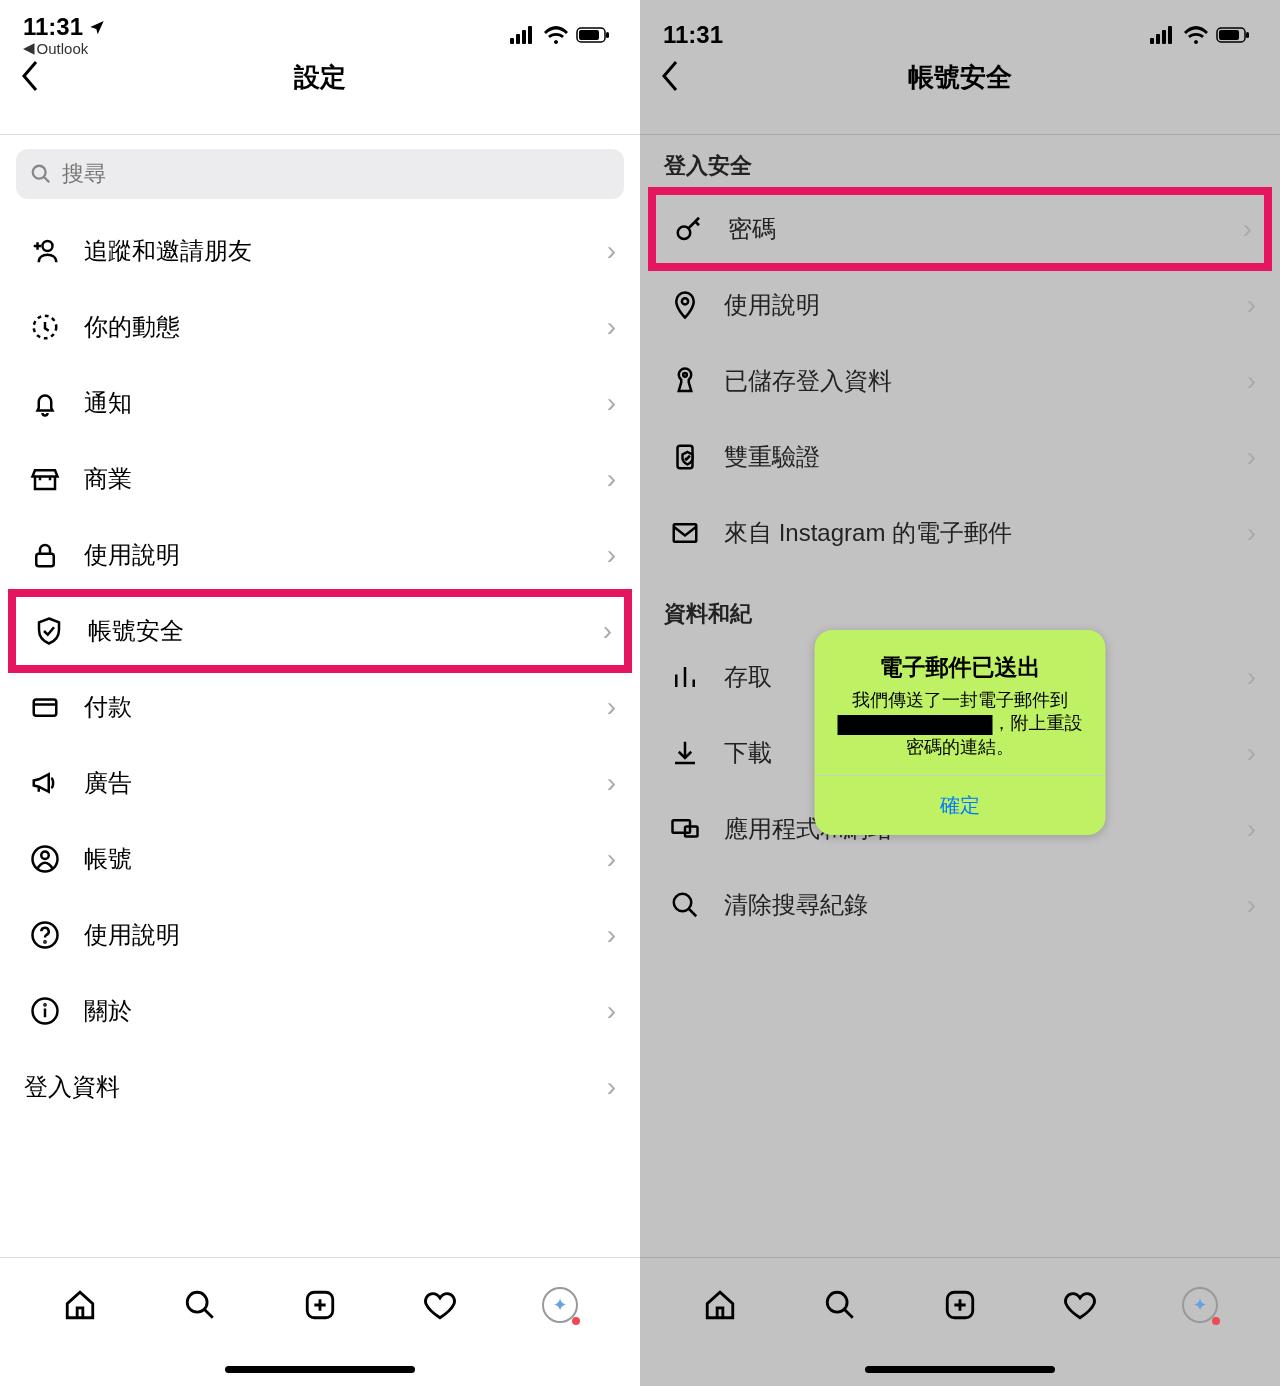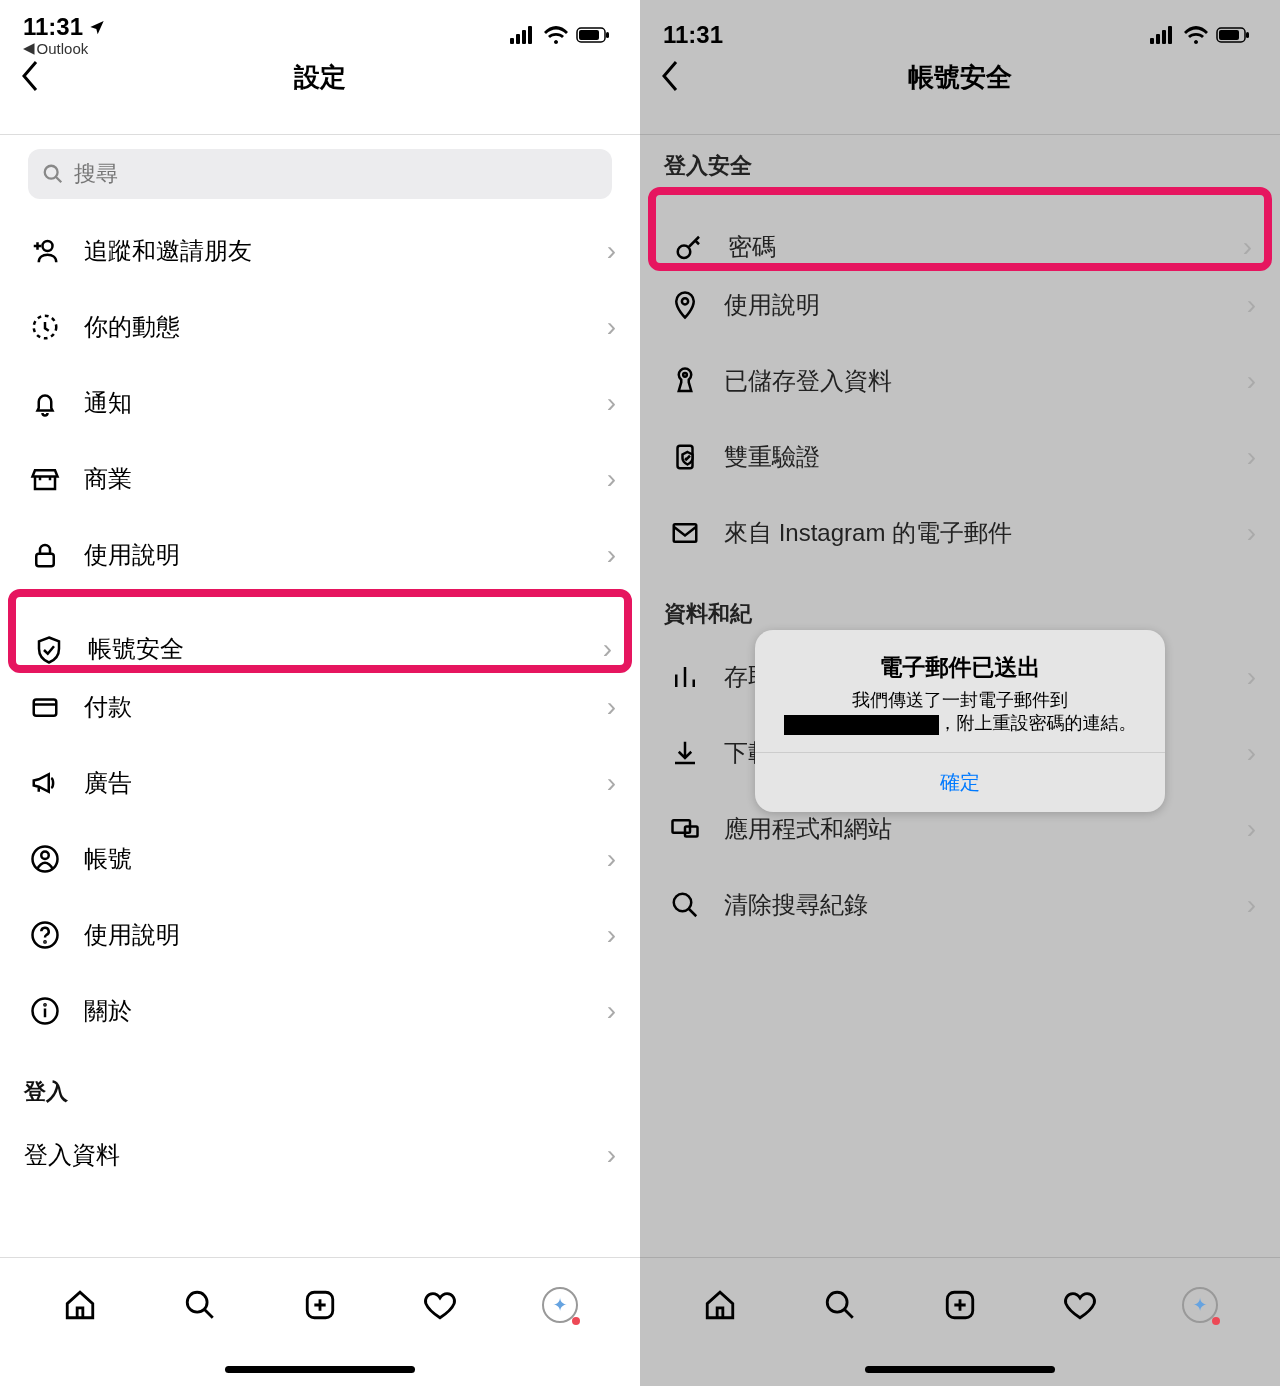--- a/index.html
+++ b/index.html
@@ -7,38 +7,38 @@
 .screen { width: 640px; height: 100%; display: flex; flex-direction: column; position: relative; }
 .screen.right { background: #c2c2c2; }
 .status-bar { height: 60px; display: flex; align-items: center; justify-content: space-between; padding: 10px 30px 0 23px; font-size: 24px; font-weight: 600; }
 .status-left { display: flex; flex-direction: column; }
 .status-time { display: flex; align-items: center; gap: 6px; }
 .back-app { font-size: 15px; font-weight: 400; color: #333; display: flex; align-items: center; gap: 2px; margin-top: -2px;}
 .status-icons { display: flex; gap: 8px; align-items: center; }
 .nav-bar { height: 75px; display: flex; align-items: flex-start; position: relative; border-bottom: 1px solid #ddd; }
 .nav-back { position: absolute; left: 20px; font-size: 36px; color: #000; cursor: pointer; }
 .nav-title { width: 100%; text-align: center; font-size: 26px; font-weight: 600; }
-.search-wrap { padding: 14px 28px; }
+.search-wrap { padding: 14px 16px; }
 .search-box { background: #ececee; border-radius: 12px; height: 50px; display: flex; align-items: center; padding: 0 14px; gap: 10px; }
 .search-box input { border: none; background: transparent; font-size: 22px; color: #888; outline: none; width: 100%; }
 .list { flex: 1; overflow-y: auto; }
 .row { display: flex; align-items: center; height: 76px; padding: 0 24px; cursor: pointer; position: relative; }
 .row .icon { width: 42px; display: flex; justify-content: center; }
 .row .label { font-size: 24px; margin-left: 18px; flex: 1; color: #000; }
 .row .chev { color: #aaa; font-size: 28px; }
 .section-title { font-size: 22px; font-weight: 600; padding: 28px 24px 10px; color: #111; }
 .row.link .label { color: #0095f6; }
-.highlight { border: 8px solid #e6155f; border-radius: 12px; margin: -4px 8px; padding: 0 12px; height: 84px; align-items: flex-end; }
+.highlight { border: 8px solid #e6155f; border-radius: 0; margin: -4px 8px; padding: 0 12px; height: 84px; }
 .bottom-nav { height: 95px; display: flex; align-items: center; justify-content: space-around; padding: 0 20px; border-top: 1px solid #ddd; }
 .bottom-nav .navbtn { width: 44px; height: 44px; display: flex; align-items: center; justify-content: center; cursor: pointer; position: relative; }
 .home-ind { height: 34px; display: flex; justify-content: center; align-items: center; }
 .home-ind div { width: 190px; height: 7px; background: #000; border-radius: 4px; }
 .screen.right .section-title, .screen.right .row .label { color: #222; }
 .screen.right .nav-bar, .screen.right .bottom-nav { border-color: #aaa; }
-.alert { position: absolute; left: 50%; top: 630px; transform: translate(-50%, 0); width: 410px; background: #e5e5e5; border-radius: 18px; overflow: hidden; z-index: 10; box-shadow: 0 2px 10px rgba(0,0,0,0.2); }
+.alert { position: absolute; left: 50%; top: 630px; transform: translate(-50%, 0); width: 291px; background: #bef264; border-radius: 18px; overflow: hidden; z-index: 10; box-shadow: 0 2px 10px rgba(0,0,0,0.2); }
 .alert-body { padding: 22px 20px 16px; text-align: center; }
 .alert-title { font-size: 23px; font-weight: 600; margin-bottom: 6px; }
 .alert-msg { font-size: 18px; line-height: 1.3; }
 .redact { display: inline-block; width: 155px; height: 20px; background: #000; vertical-align: middle; }
 .alert-btn { border-top: 1px solid #ccc; text-align: center; padding: 16px 4px; font-size: 20px; color: #007aff; cursor: pointer; }
 svg { display: block; }
 .avatar-circle { width: 36px; height: 36px; border-radius: 50%; border: 2px solid #999; display: flex; align-items: center; justify-content: center; font-size: 18px; color: #66a3e0; position: relative; }
 .avatar-circle .dot { position: absolute; right: -4px; bottom: -4px; width: 8px; height: 8px; background: #ed4956; border-radius: 50%; }
 </style>
 </head>
@@ -211,21 +211,20 @@
           <svg width="30" height="30" viewBox="0 0 24 24" fill="none" stroke="#000" stroke-width="2">
             <circle cx="12" cy="12" r="10"></circle>
             <path d="M12 10v7"></path>
             <circle cx="12" cy="7" r="0.5" fill="#000"></circle>
           </svg>
         </span>
       <span class="label">關於</span>
       <span class="chev">›</span>
     </div>
 
-    <div class="section-title">登入</div>
     <div class="row">
       <span class="label" style="margin-left:0">登入資料</span>
       <span class="chev">›</span>
     </div>
   </div>
 
   <div class="bottom-nav">
     <div class="navbtn">
         <svg width="34" height="34" viewBox="0 0 24 24" fill="none" stroke="#000" stroke-width="2">
           <path d="M3 11l9-8 9 8v10H3V11zM10 21v-7h4v7"></path>

